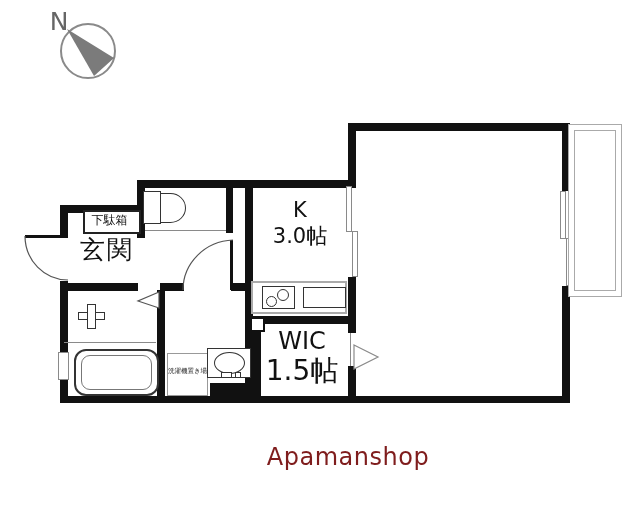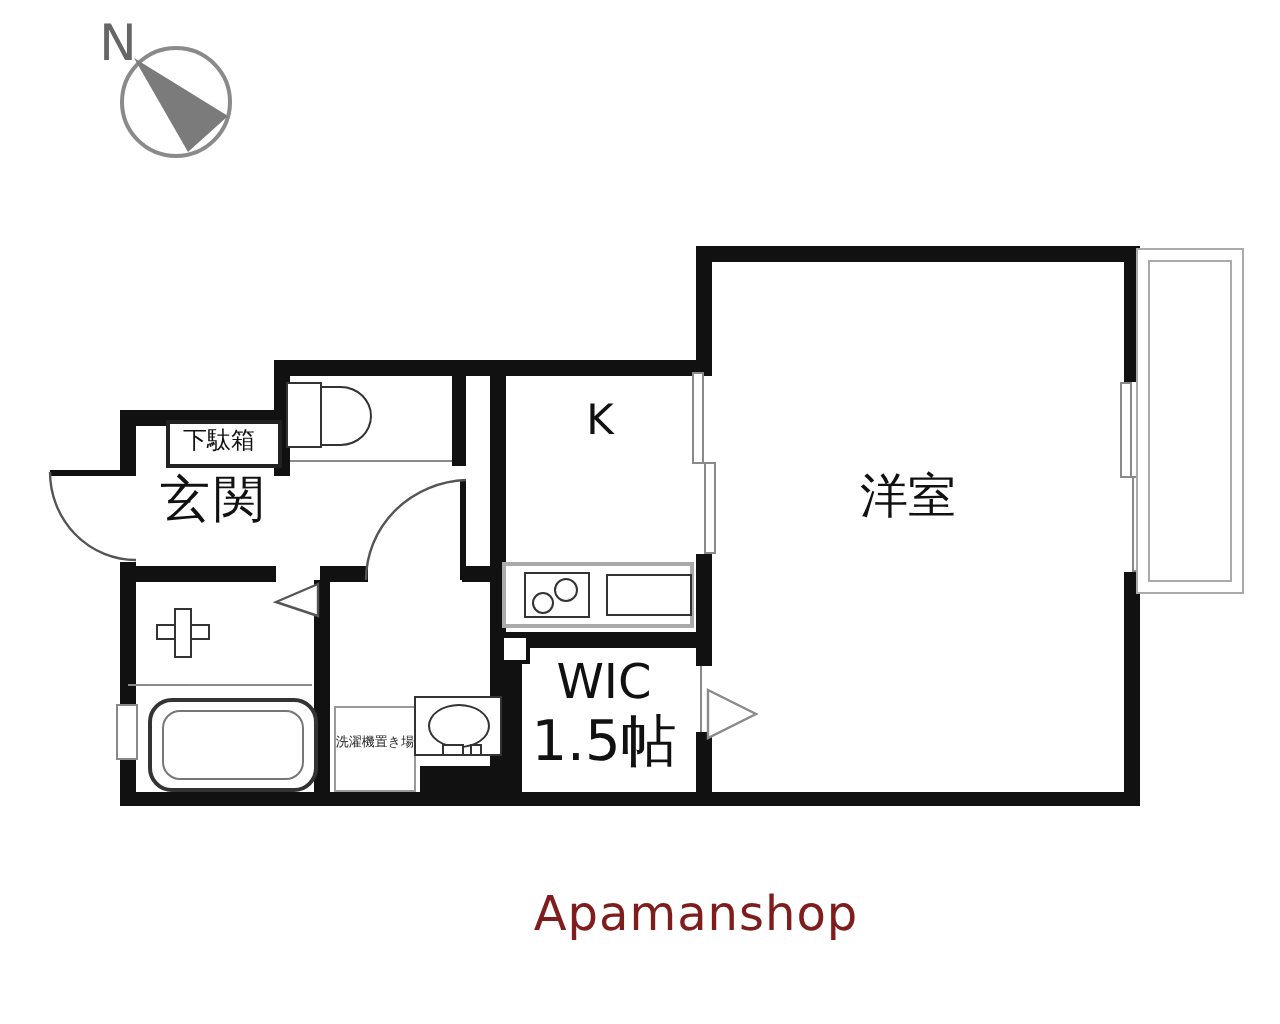--- a/index.html
+++ b/index.html
@@ -89,21 +89,21 @@
     <path d="M 354 345 L 378 357 L 354 369 Z" fill="#fff" stroke="#8a8a8a" stroke-width="1.2"></path>
     <circle cx="88" cy="51" r="27" fill="none" stroke="#8a8a8a" stroke-width="2"></circle>
     <polygon points="67,29 114,58 94,76" fill="#7b7b7b"></polygon>
   </svg>
 
   <div class="lbl" style="left:44px;top:8px;width:30px;font-size:25px;color:#666">N</div>
 
   <div class="lbl" style="left:68px;top:236px;width:78px;font-size:25px;letter-spacing:2px">玄関</div>
 
   <div class="lbl" style="left:250px;top:198px;width:100px;font-size:21px">K</div>
+  <div class="lbl" style="left:250px;top:224px;width:100px;font-size:21px">3.0帖</div>
 
-  <div class="lbl" style="left:399px;top:235px;width:110px;font-size:24px">洋室</div>
 
   <div class="lbl" style="left:256px;top:328px;width:92px;font-size:24px">WIC</div>
   <div class="lbl" style="left:256px;top:355px;width:92px;font-size:28px">1.5帖</div>
 
   <div class="lbl" style="left:218px;top:444px;width:260px;font-size:24px;color:#7f1d1d;letter-spacing:0.5px">Apamanshop</div>
 
 </div>
 
 </body></html>

